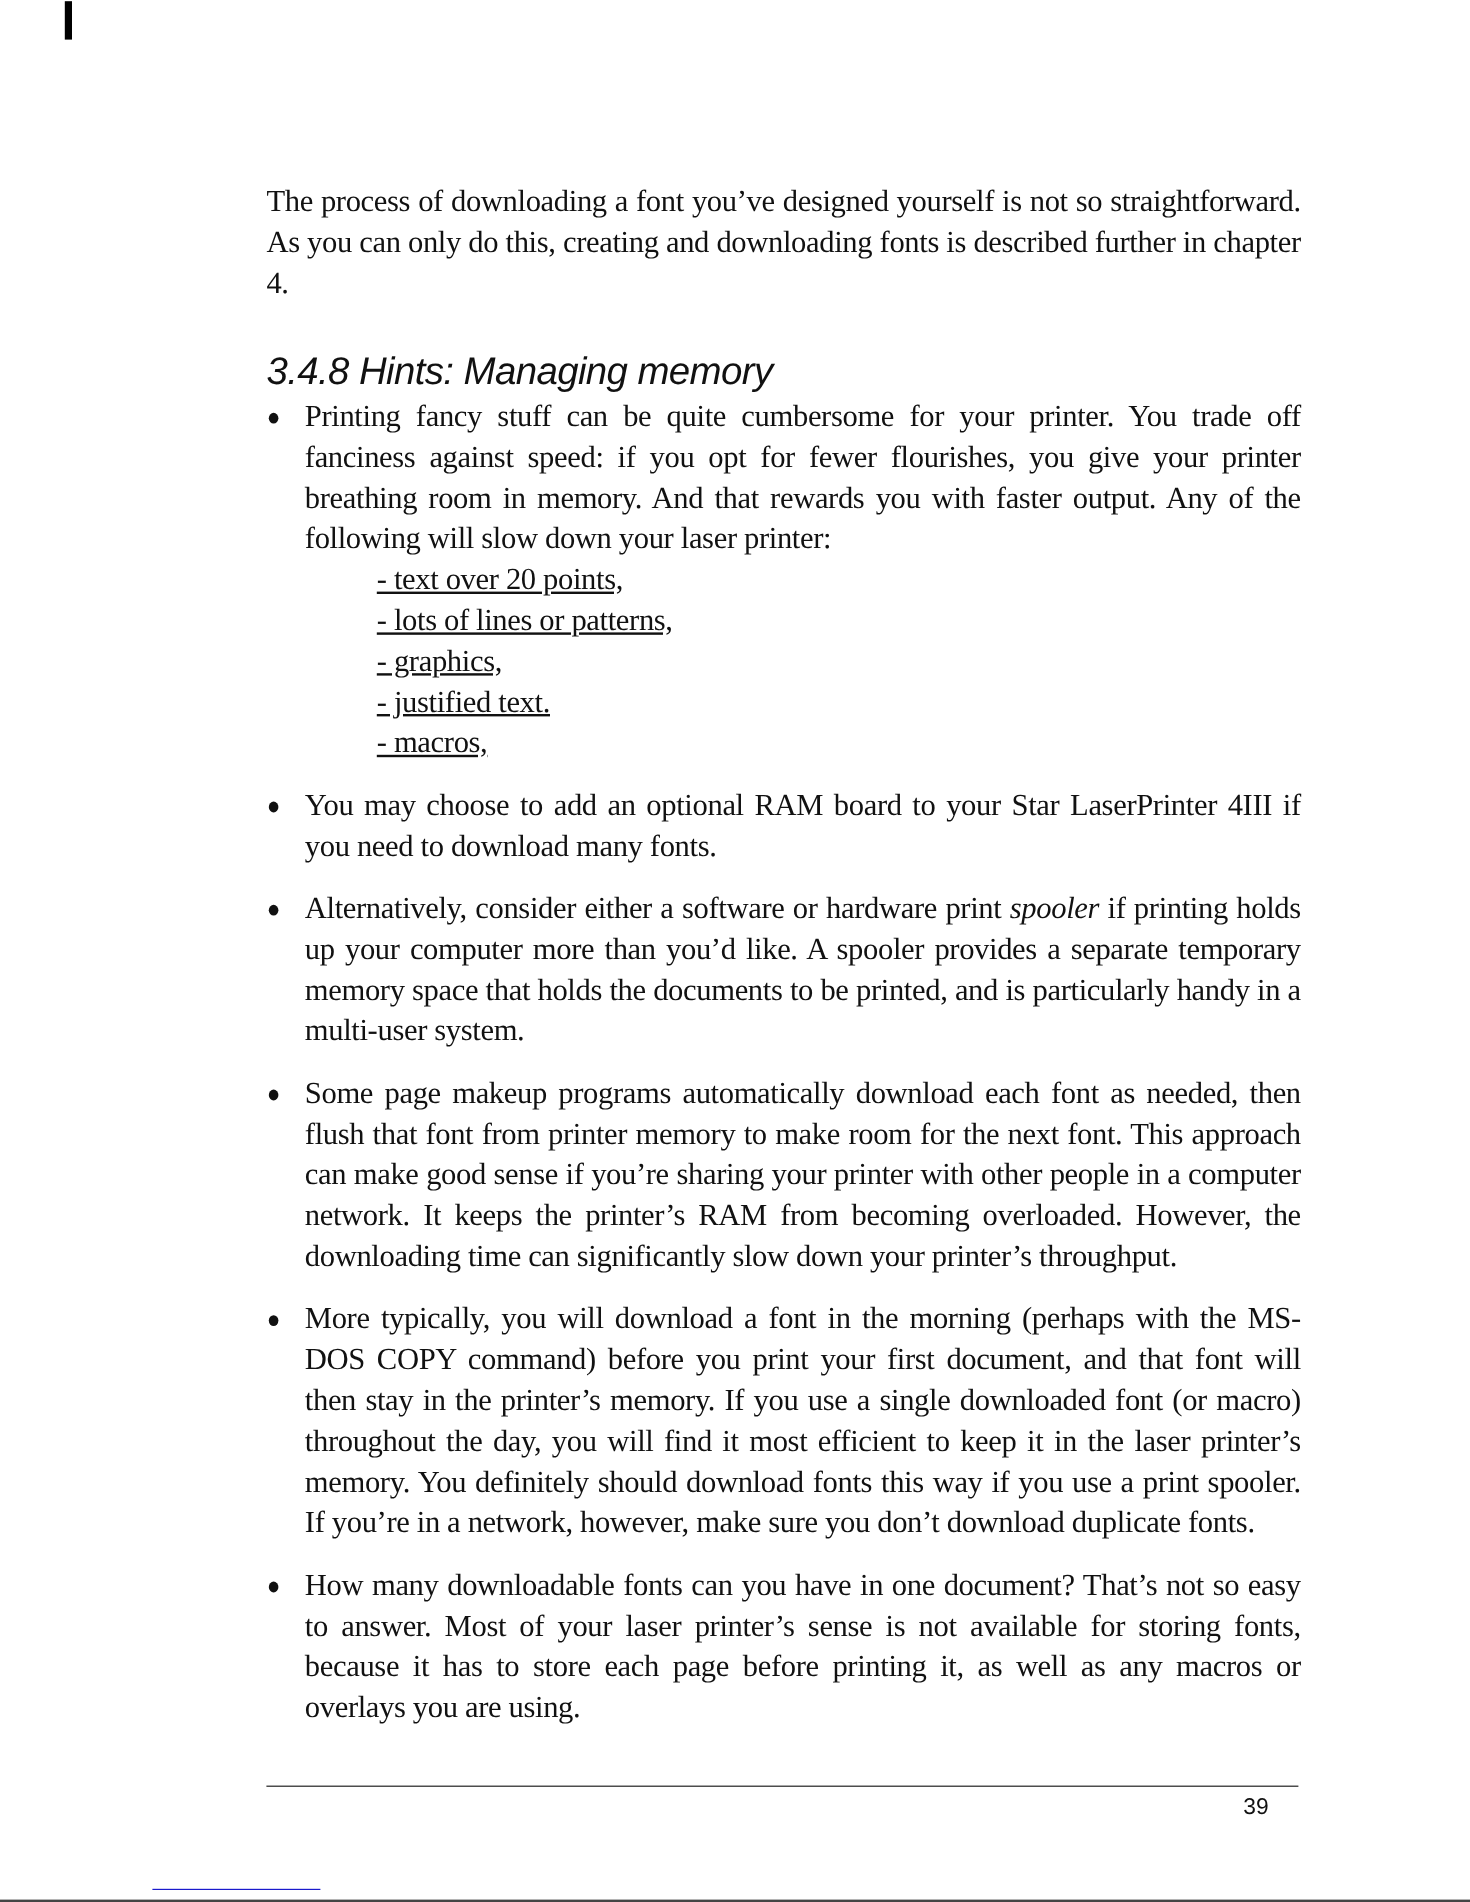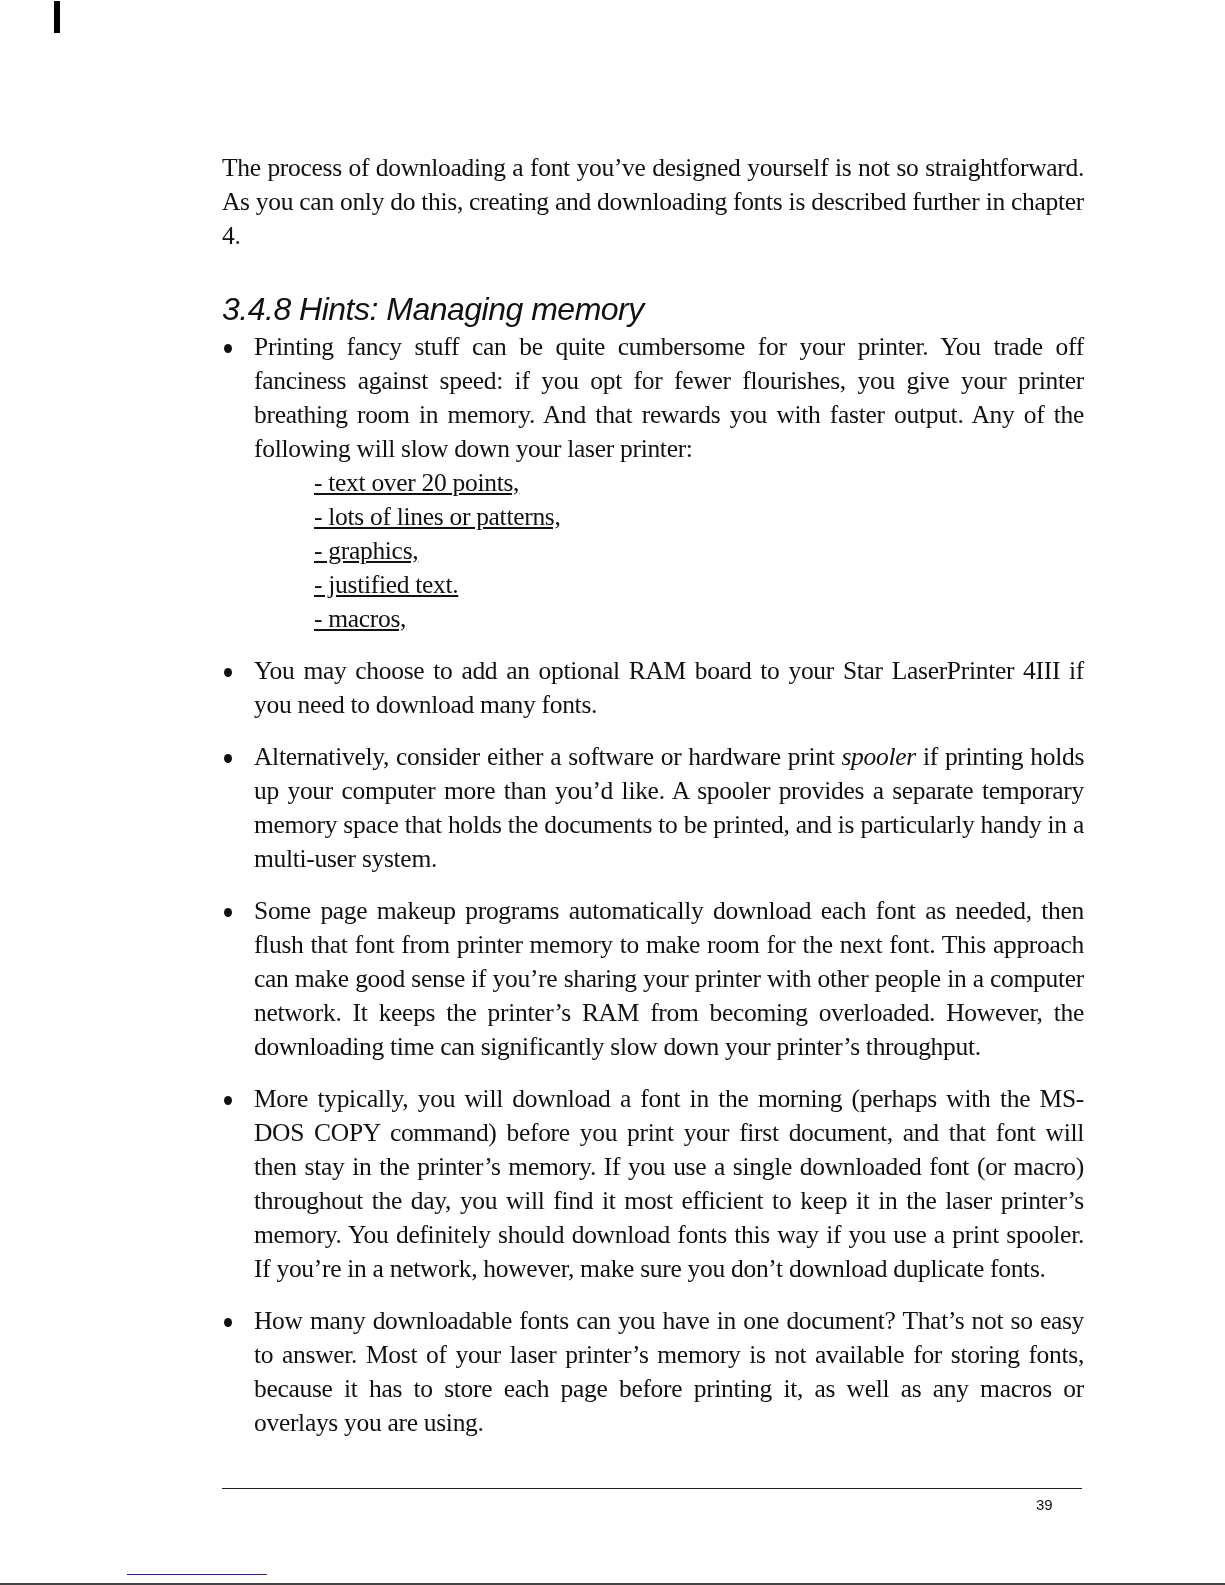--- a/index.html
+++ b/index.html
@@ -88,21 +88,21 @@
       top: 1488px;
       width: 860px;
       height: 0;
       border-top: 1.5px solid #222;
     }
     .page-number {
       position: absolute;
       left: 1036px;
       top: 1496px;
       font-family: "Liberation Sans", sans-serif;
-      font-size: 15px;
+      font-size: 19px;
     }
     .blue-line {
       position: absolute;
       left: 127px;
       top: 1574px;
       width: 140px;
       height: 1px;
       background: #1a1acc;
     }
     .bottom-edge {
@@ -147,21 +147,21 @@
     <li>
       <span class="bullet"></span>
       <div class="text">Some page makeup programs automatically download each font as needed, then flush that font from printer memory to make room for the next font. This approach can make good sense if you’re sharing your printer with other people in a computer network. It keeps the printer’s RAM from becoming overloaded. However, the downloading time can significantly slow down your printer’s throughput.</div>
     </li>
     <li>
       <span class="bullet"></span>
       <div class="text">More typically, you will download a font in the morning (perhaps with the MS-DOS COPY command) before you print your first document, and that font will then stay in the printer’s memory. If you use a single downloaded font (or macro) throughout the day, you will find it most efficient to keep it in the laser printer’s memory. You definitely should download fonts this way if you use a print spooler. If you’re in a network, however, make sure you don’t download duplicate fonts.</div>
     </li>
     <li>
       <span class="bullet"></span>
-      <div class="text">How many downloadable fonts can you have in one document? That’s not so easy to answer. Most of your laser printer’s memory is not available for storing fonts, because it has to store each page before printing it, as well as any macros or overlays you are using.</div>
+      <div class="text">How many downloadable fonts can you have in one document? That’s not so easy to answer. Most of your laser printer’s sense is not available for storing fonts, because it has to store each page before printing it, as well as any macros or overlays you are using.</div>
     </li>
   </ul>
 </div>
 
 <div class="rule"></div>
 <div class="page-number">39</div>
 <div class="blue-line"></div>
 <div class="bottom-edge"></div>
 
 </body></html>

